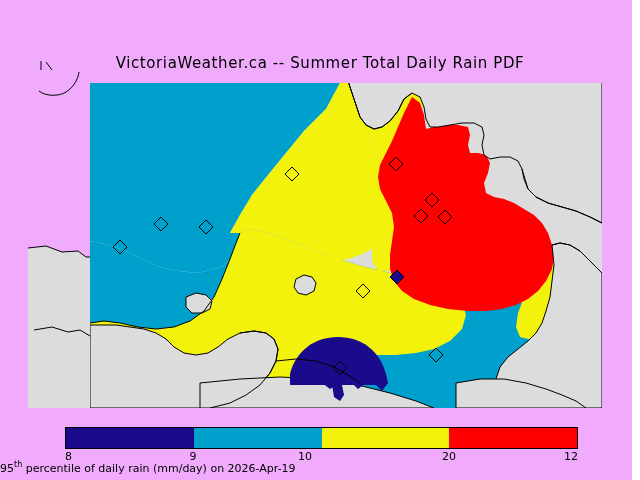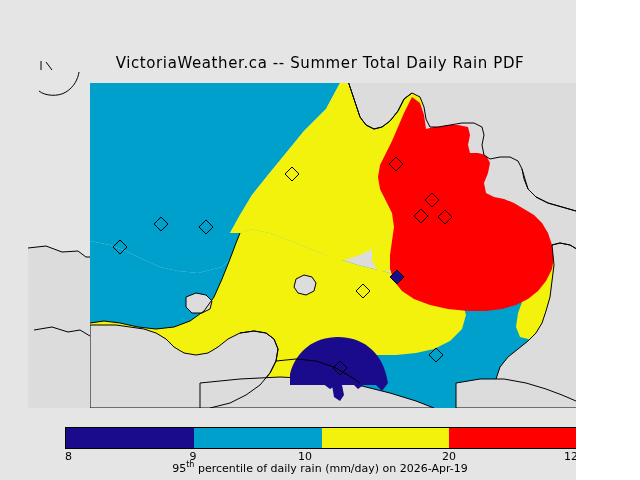--- a/index.html
+++ b/index.html
@@ -2,23 +2,23 @@
 <html><head>
 <meta charset="utf-8">
 <style>
   html, body {
     margin: 0;
     padding: 0;
     background: #ffffff;
   }
   #root {
     position: relative;
-    width: 576px;
+    width: 632px;
     height: 480px;
-    background: #e5e5e5;
+    background: #f0abfc;
     font-family: "DejaVu Sans", sans-serif;
     overflow: hidden;
   }
 
   
   #title {
     position: absolute;
     left: 0;
     top: 54px;
     width: 640px;
@@ -85,21 +85,21 @@
     transform: translateX(-50%);
   }
   .cb-tick.first { transform: translateX(0); }
   .cb-tick.last  { transform: translateX(-100%); text-align: center; }
 
   #colorbar-caption {
     position: absolute;
     left: 0;
     top: 460px;
     width: 640px;
-    text-align: center;
+    text-align: left;
     font-size: 11px;
     color: #000000;
     white-space: pre;
   }
   #colorbar-caption sup {
     font-size: 8px;
     vertical-align: super;
   }
 </style>
 </head>

